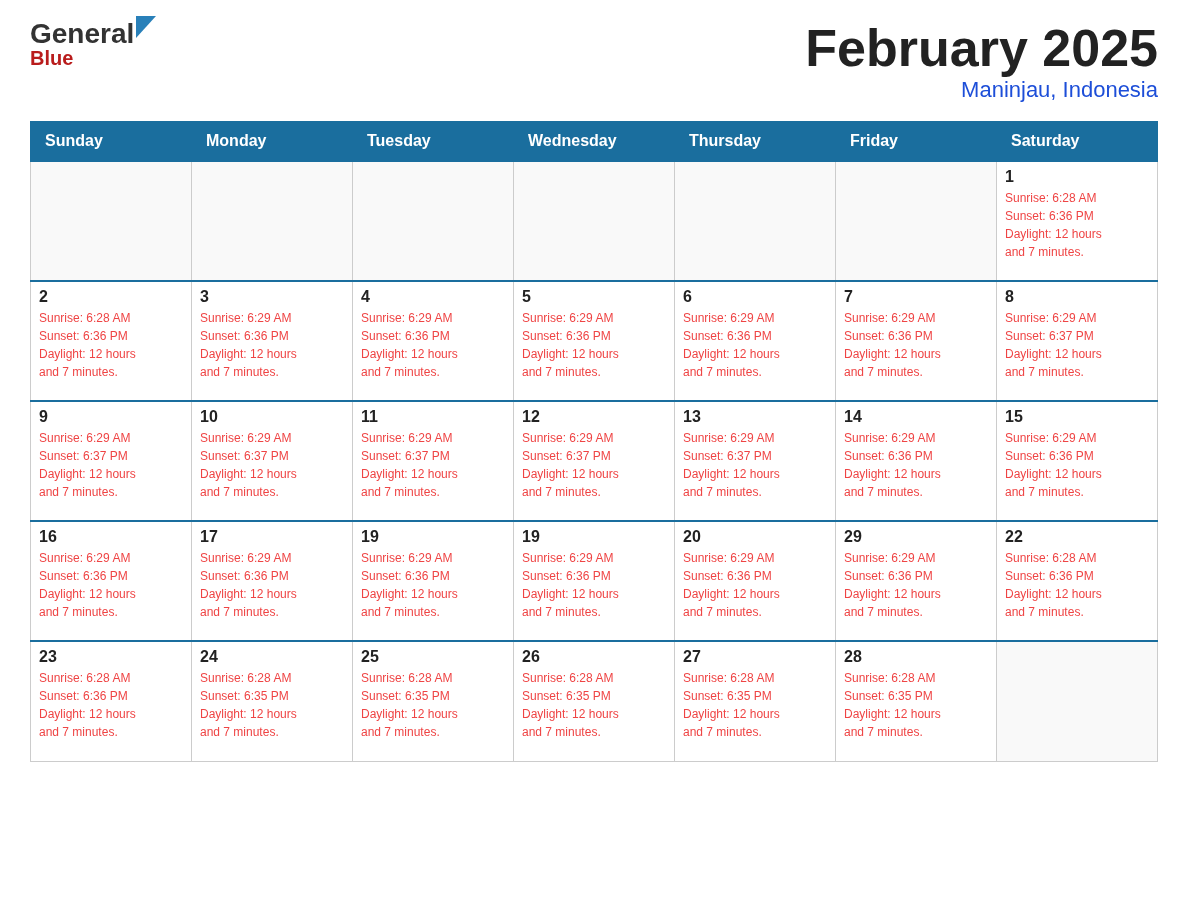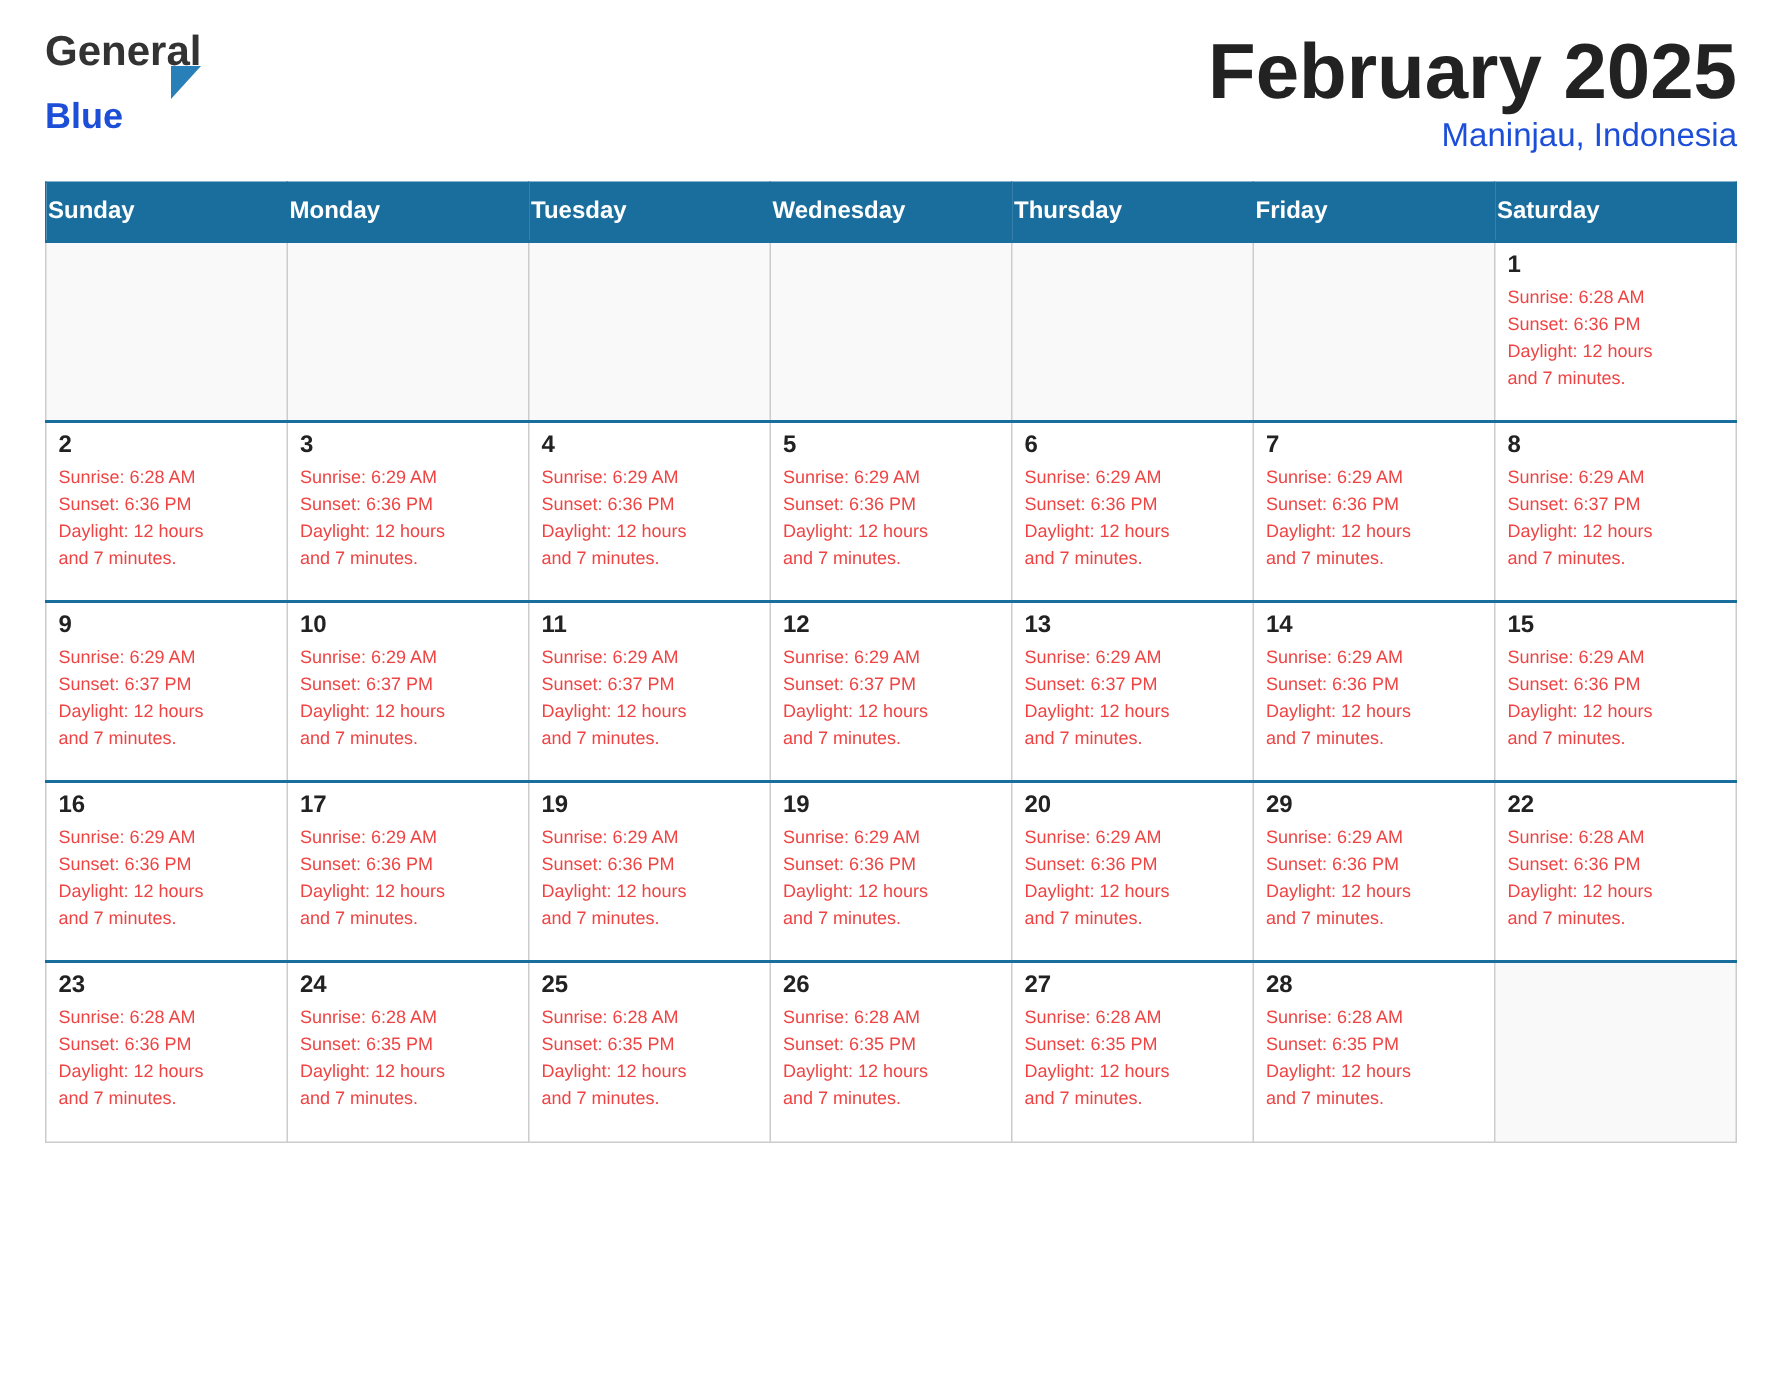--- a/index.html
+++ b/index.html
@@ -21,23 +21,23 @@
       flex-direction: column;
       align-items: flex-start;
     }
     .logo-general {
       font-size: 28px;
       font-weight: bold;
       color: #333;
       line-height: 1;
     }
     .logo-blue {
-      font-size: 24px;
-      font-weight: bold;
-      color: #1d4ed8;
+      font-size: 20px;
+      font-weight: bold;
+      color: #b91c1c;
       line-height: 1;
     }
     .title-block {
       text-align: right;
     }
     .title-block h1 {
       font-size: 52px;
       font-weight: bold;
       color: #222;
       line-height: 1.1;
@@ -49,21 +49,21 @@
     }
     .calendar {
       width: 100%;
       border-collapse: collapse;
     }
     .calendar thead tr th {
       background-color: #1a6e9e;
       color: #fff;
       font-size: 16px;
       font-weight: bold;
-      padding: 10px 1px;
+      padding: 10px 14px;
       text-align: left;
       border: 1px solid #1a6e9e;
     }
     .calendar tbody tr td {
       vertical-align: top;
       border: 1px solid #ccc;
       padding: 6px 8px;
       font-size: 12.5px;
       color: #333;
       width: calc(100% / 7);
@@ -87,21 +87,21 @@
     }
     .calendar tbody tr {
       border-top: 2px solid #1a6e9e;
     }
   </style>
 </head>
 <body>
 
 <div class="header">
   <div class="logo">
-    <div style="display:flex; align-items:flex-end; line-height:1;flex-direction:column;">
+    <div style="display:flex; align-items:flex-start; line-height:1;">
       <span class="logo-general">General</span>
       <svg width="20" height="22" viewBox="0 0 20 22" style="margin-left:2px; margin-top:-4px;">
         <polygon points="0,0 20,0 0,22" fill="#2980b9"></polygon>
       </svg>
     </div>
     <span class="logo-blue">Blue</span>
   </div>
   <div class="title-block">
     <h1>February 2025</h1>
     <h2>Maninjau, Indonesia</h2>

